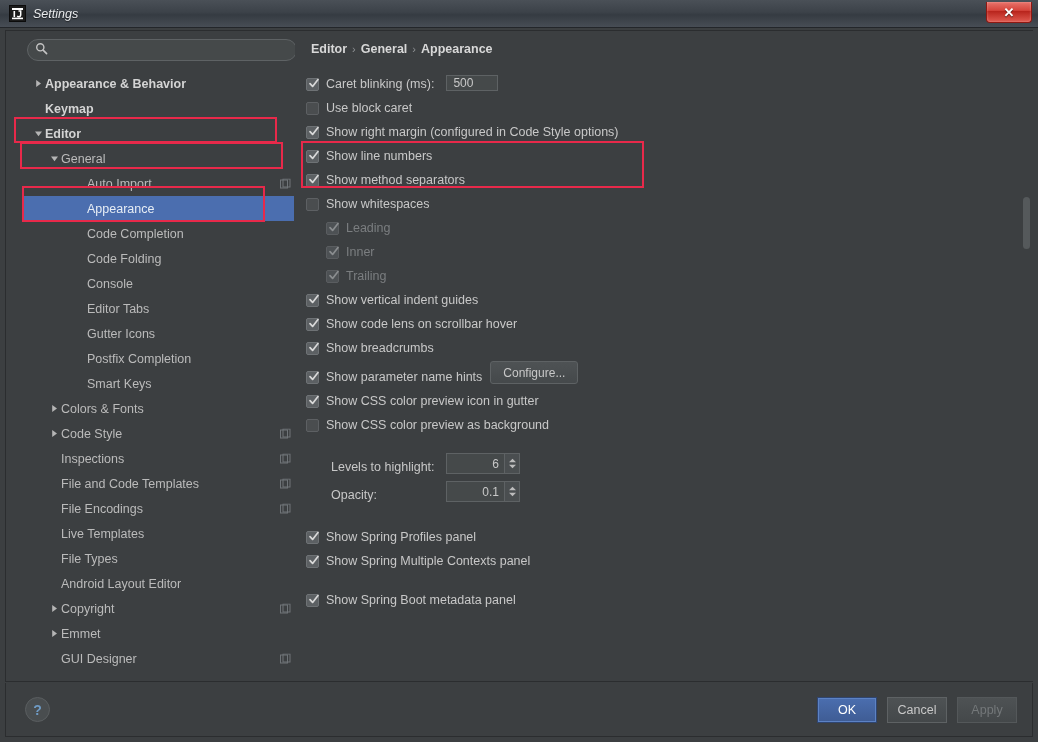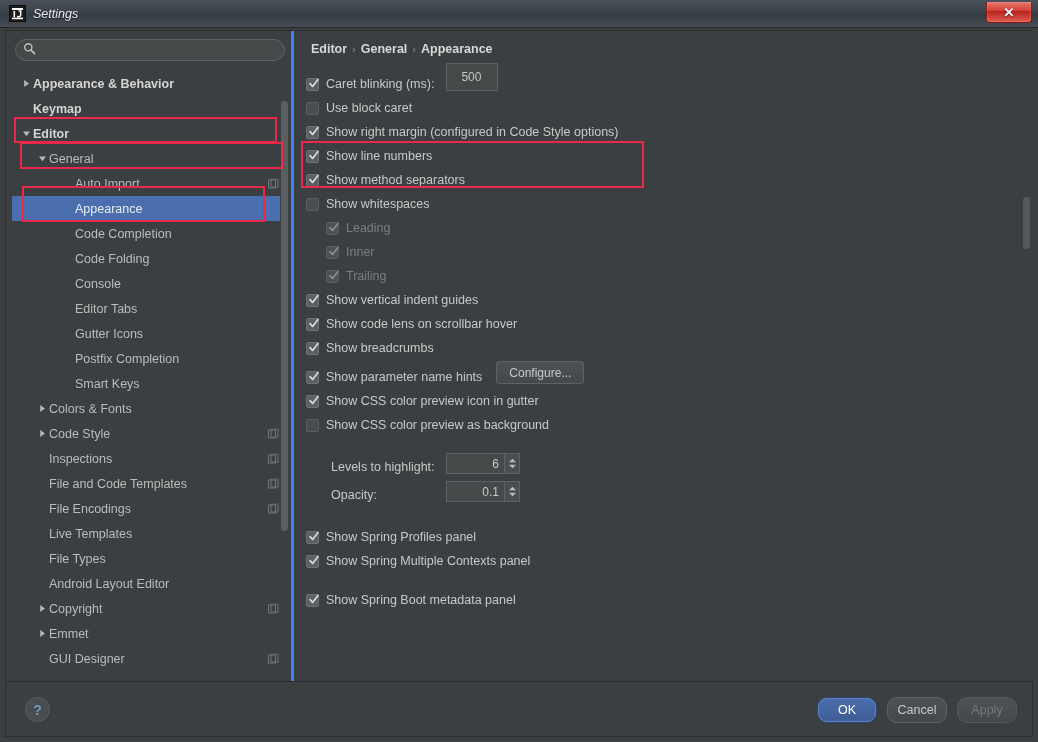--- a/index.html
+++ b/index.html
@@ -69,24 +69,24 @@
     position: absolute;
     left: 5px; top: 30px;
     width: 1028px; height: 652px;
     background: #3c3f41;
     border: 1px solid #2b2d2f;
   }
 
   
   #sidebar {
     position: absolute;
-    left: 0; top: 0;
+    left: 12px; top: 0;
     width: 288px; height: 650px;
     background: #3c3f41;
-    border-right: 3px solid #3b82f6;
+    border-right: 1px solid #3b82f6;
   }
   #search-wrap {
     position: absolute;
     left: 9px; top: 8px;
     width: 270px; height: 22px;
   }
   #search-box {
     width: 100%; height: 100%;
     background: #45494a;
     border: 1px solid #5e6264;
@@ -210,27 +210,27 @@
     position: absolute;
     left: 1px; top: -2px;
     width: 12px; height: 13px;
   }
   .cb .tick svg { display: block; }
 
   .sub1 { margin-left: 20px; }
 
   
   .tfield {
-    height: 28px;
+    height: 16px;
     background: #45494a;
     border: 1px solid #5e6264;
     display: flex; align-items: center;
     color: #c8c8c8;
     font-size: 12px;
-    padding: 0 14px;
+    padding: 0 6px;
   }
 
   .spinner {
     display: flex;
     height: 21px;
     border: 1px solid #5e6264;
     background: #45494a;
     width: 74px;
   }
   .spinner .sval {
@@ -304,21 +304,21 @@
     color: #6f9bc4; font-size: 14px; font-weight: bold;
     line-height: 1;
   }
   #footer-btns {
     position: absolute;
     right: 15px; top: 14px;
     display: flex; gap: 10px;
   }
   .fbtn {
     width: 60px; height: 26px;
-    border-radius: 10px;
+    border-radius: 0;
     font-size: 12.5px;
     display: flex; align-items: center; justify-content: center;
     cursor: pointer;
     font-family: "Liberation Sans", sans-serif;
     background: linear-gradient(to bottom, #4e5254, #44484a);
     border: 1px solid #5e6264;
     color: #c8c8c8;
   }
   .fbtn.primary {
     background: linear-gradient(to bottom, #4b6eaf, #3f5c94);
@@ -684,21 +684,21 @@
 
         <div class="opt" style="height:29px;">
           <span class="cb">
             <span class="tick">
               <svg width="12" height="13" viewBox="0 0 12 13">
                   <path d="M2 6.6 L4.6 9.4 L10 2.4" stroke="#d9d9d9" stroke-width="1.7" fill="none" stroke-linecap="round" stroke-linejoin="round"></path>
                 </svg>
             </span>
           </span>
           <span class="lbl">Show parameter name hints</span>
-          <span class="btn-sm" style="margin-left:14px;">Configure...</span>
+          <span class="btn-sm" style="margin-left:8px;">Configure...</span>
         </div>
 
         <div class="opt">
           <span class="cb">
             <span class="tick">
               <svg width="12" height="13" viewBox="0 0 12 13">
                   <path d="M2 6.6 L4.6 9.4 L10 2.4" stroke="#d9d9d9" stroke-width="1.7" fill="none" stroke-linecap="round" stroke-linejoin="round"></path>
                 </svg>
             </span>
           </span>

